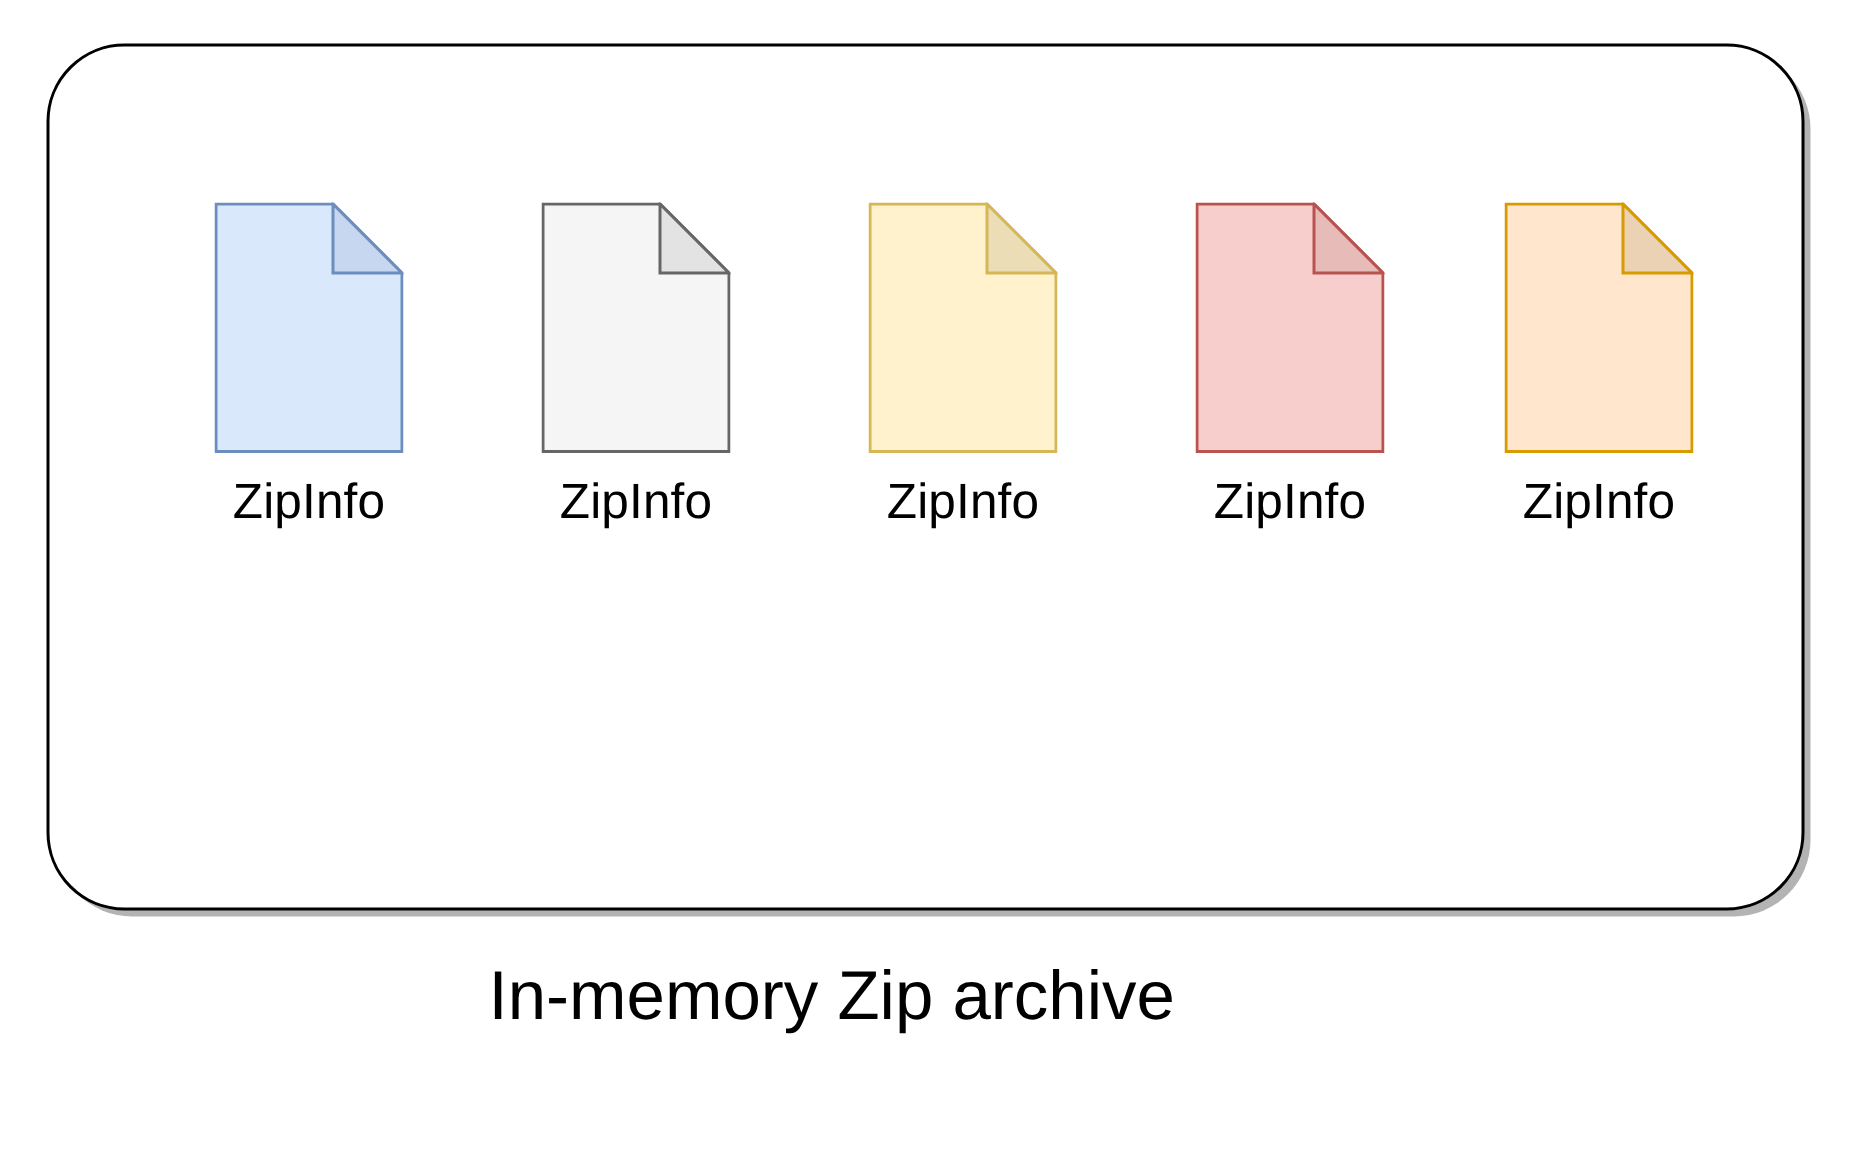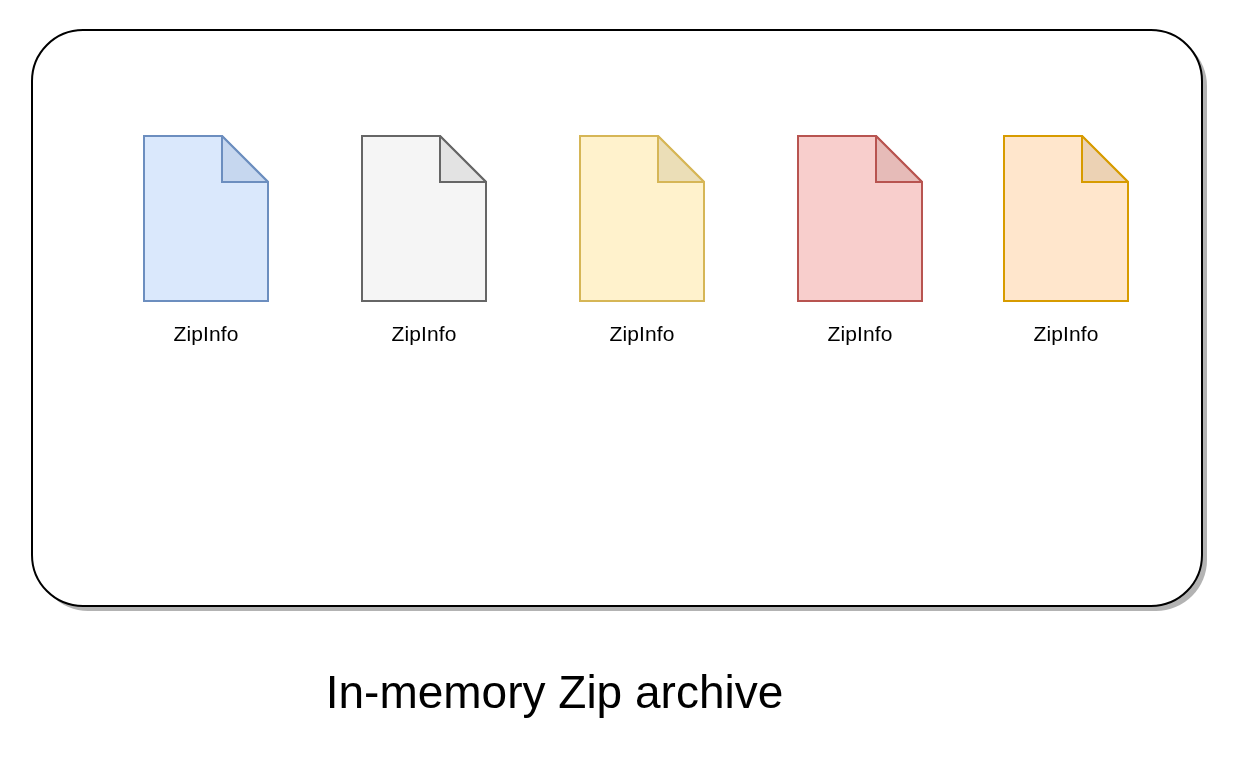--- a/index.html
+++ b/index.html
@@ -61,21 +61,21 @@
 
   .doc-shape {
     display: block;
     width: 126px;
     height: 167px;
   }
 
   .doc-label {
     display: block;
     margin-top: 17px;
-    font-size: 21px;
+    font-size: 33px;
     line-height: 30px;
     letter-spacing: 0.1px;
     white-space: nowrap;
     color: #000000;
   }
 
   
   .zipfile-label {
     position: absolute;
     left: 0;
@@ -94,21 +94,20 @@
   .bottom-caption {
     position: absolute;
     left: 0;
     top: 634px;
     width: 1109px;
     text-align: center;
     font-size: 46px;
     line-height: 58px;
     white-space: nowrap;
     color: #000000;
-    margin-top: 29px;
   }
 </style>
 </head>
 <body>
 
 <div id="diagram-canvas">
 
   <div class="zipfile-container" style="border-color: rgb(0, 0, 0); background: rgb(255, 255, 255); box-shadow: rgb(179, 179, 179) 5px 5px 0px -1px;">
 
     <div class="docs-row">

